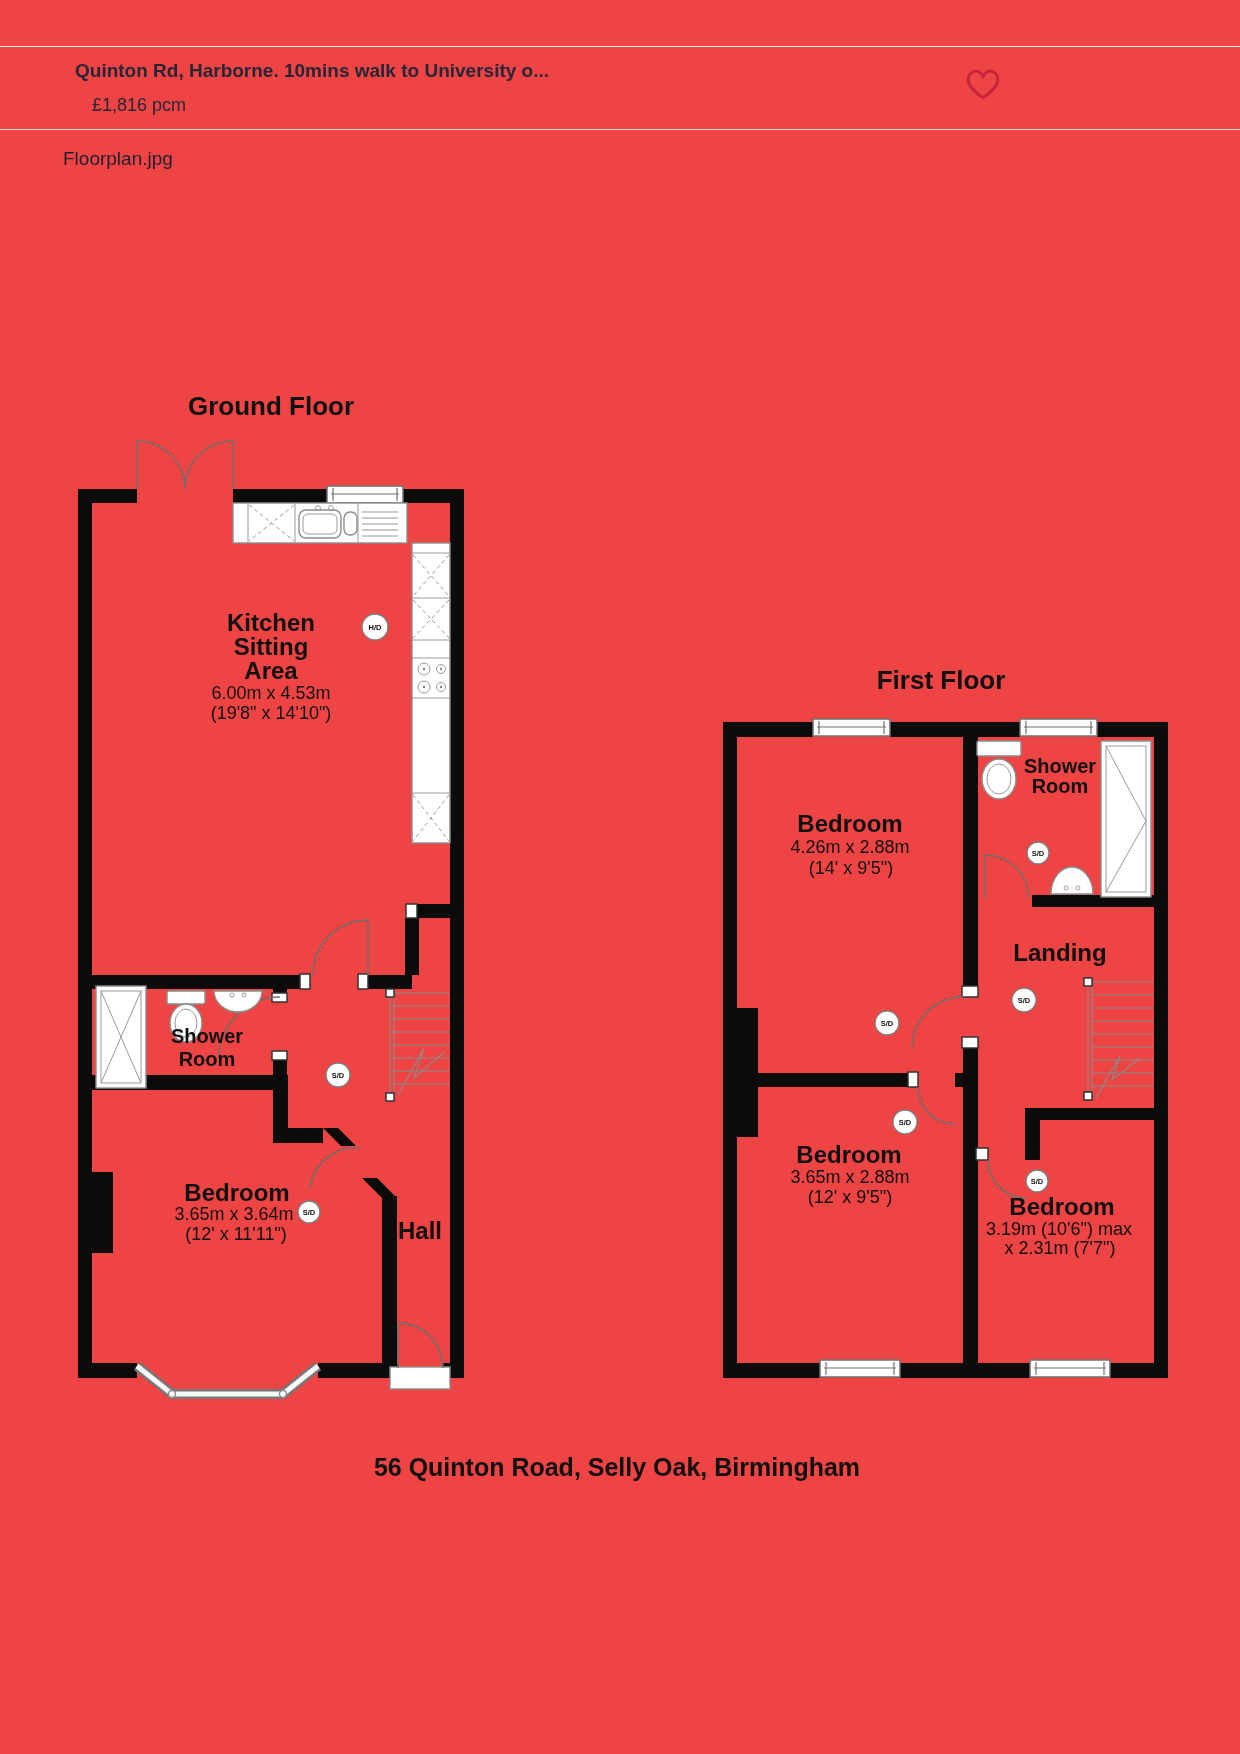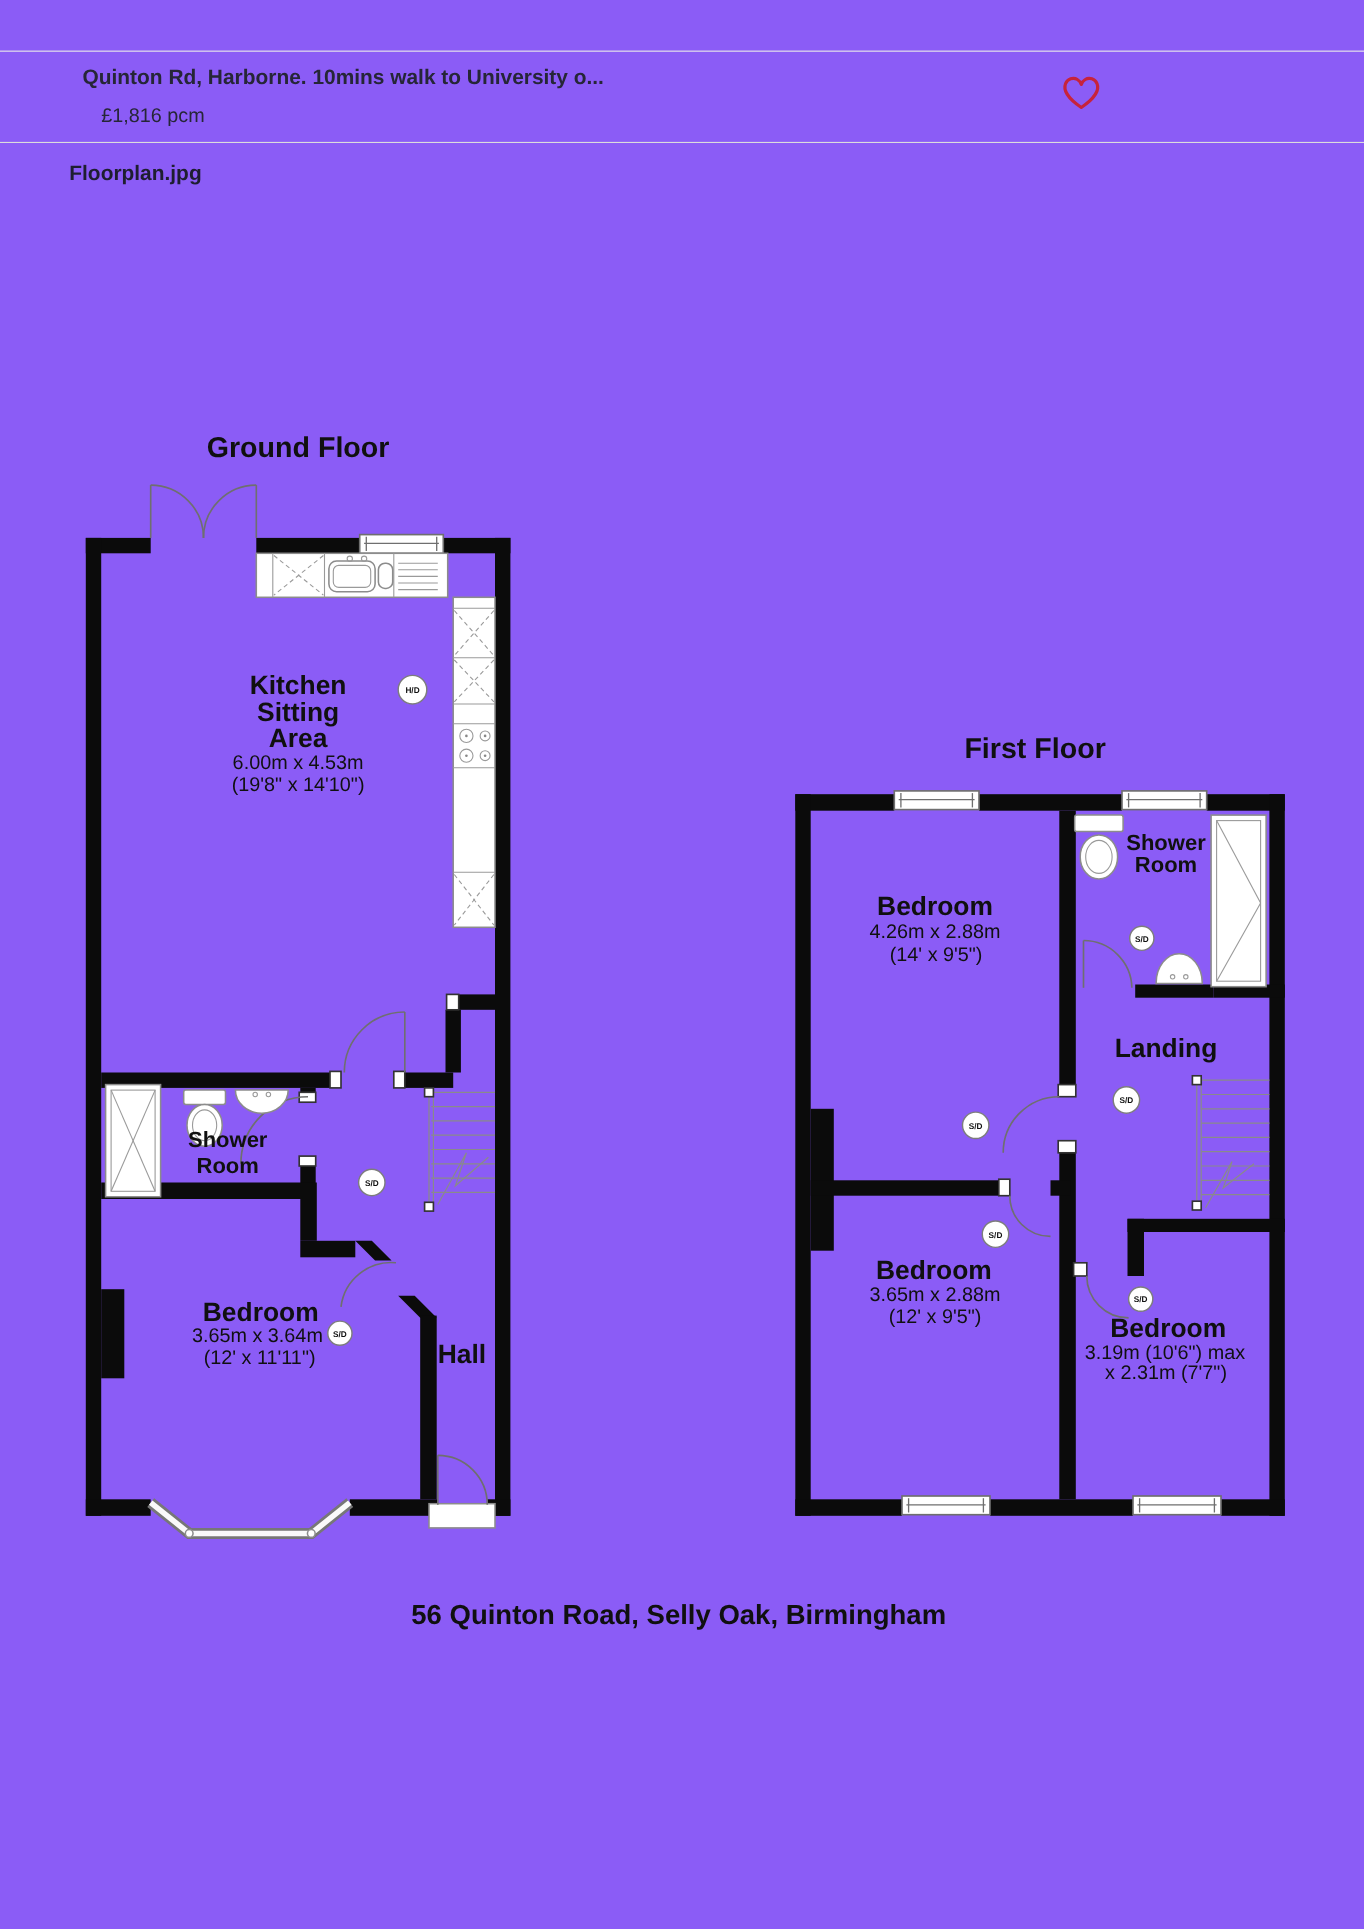--- a/index.html
+++ b/index.html
@@ -1,24 +1,24 @@
 <!DOCTYPE html>
 <html><head>
 <meta charset="utf-8">
 <style>
   html,body{margin:0;padding:0;background:#fff;}
-  .page{position:relative;width:1240px;height:1754px;background:#8b5cf6;overflow:hidden;
+  .page{position:relative;width:1240px;height:1754px;background:#ef4444;overflow:hidden;
         font-family:"Liberation Sans",sans-serif;}
   .hairline-top{position:absolute;left:0;top:46px;width:100%;height:1px;background:#ececec;}
   .listing-title{position:absolute;left:75px;top:60px;font-size:19px;font-weight:bold;color:#262637;}
   .listing-price{position:absolute;left:92px;top:95px;font-size:18px;color:#262637;}
   .fav-button{position:absolute;left:961px;top:64px;width:44px;height:42px;background:none;border:none;
               cursor:pointer;padding:0;}
   .header-divider{position:absolute;left:0;top:129px;width:100%;height:1px;background:#dcdcdc;}
-  .floorplan-filename{position:absolute;left:63px;top:148px;font-size:19px;font-weight:bold;color:#1e1e30;}
+  .floorplan-filename{position:absolute;left:63px;top:148px;font-size:19px;font-weight:normal;color:#1e1e30;}
   .plan-wrap{position:absolute;left:0;top:0;width:1240px;height:1754px;text-align:right;}
   svg text{font-family:"Liberation Sans",sans-serif;fill:#101010;}
   .t-title{font-size:26px;font-weight:bold;}
   .t-room{font-size:24px;font-weight:bold;}
   .t-room-sm{font-size:20px;font-weight:bold;}
   .t-dims{font-size:18px;}
   .t-marker{font-size:7.5px;font-weight:bold;}
   .t-caption{font-size:25px;font-weight:bold;}
   .wall{fill:#0b0b0b;}
   .fx{fill:#ffffff;stroke:#8c8c8c;stroke-width:1.4;}

